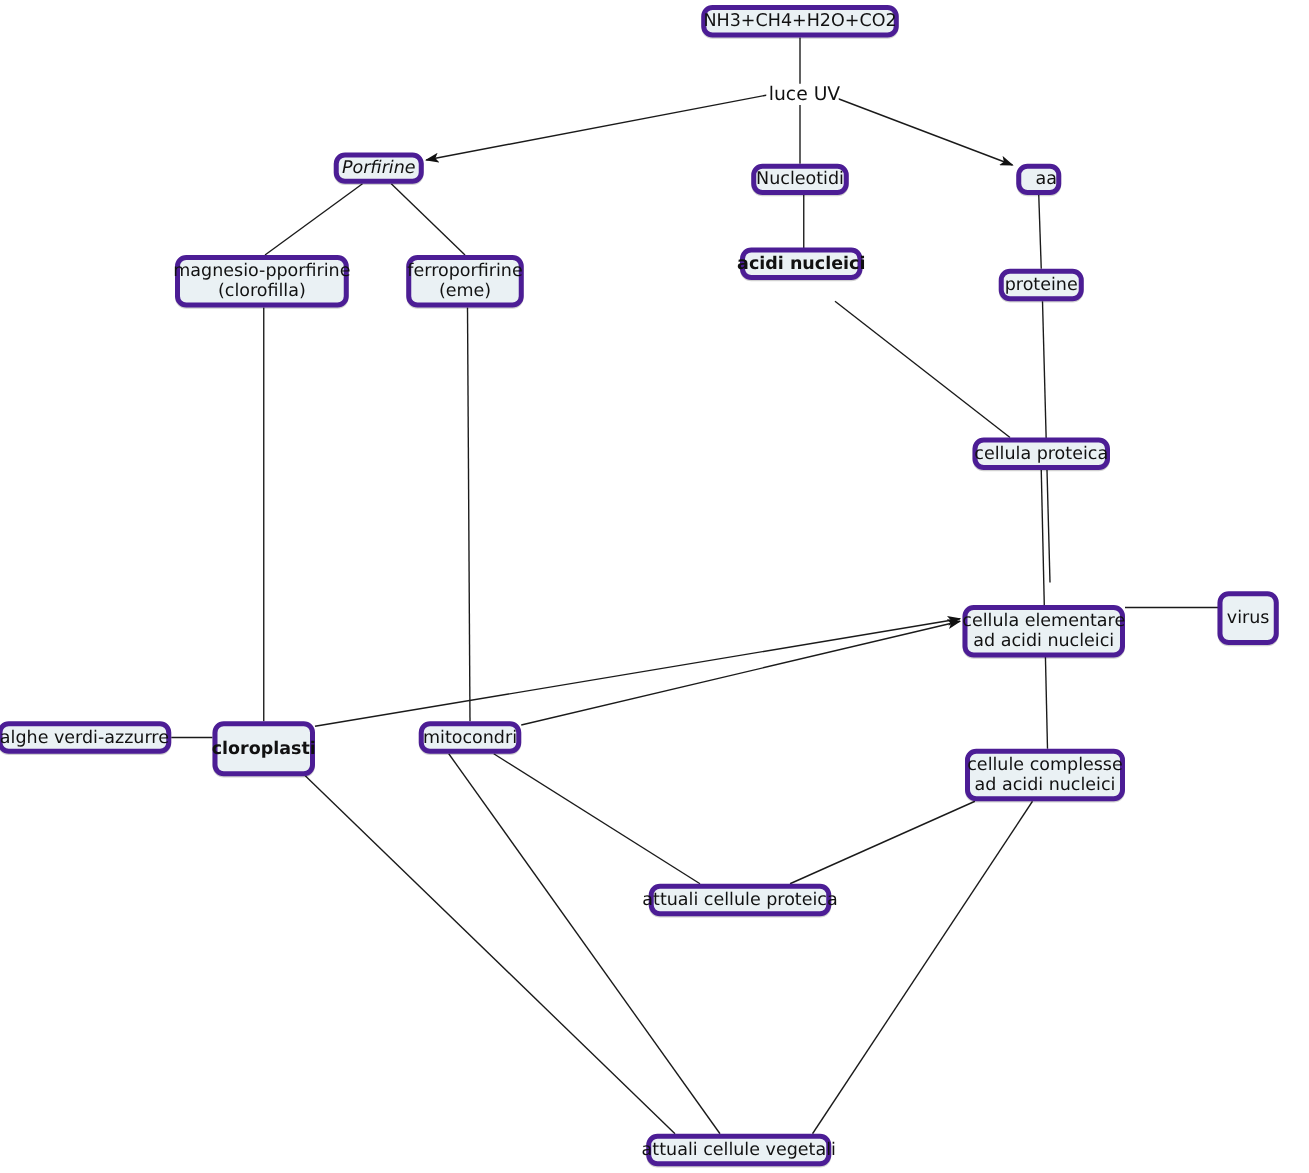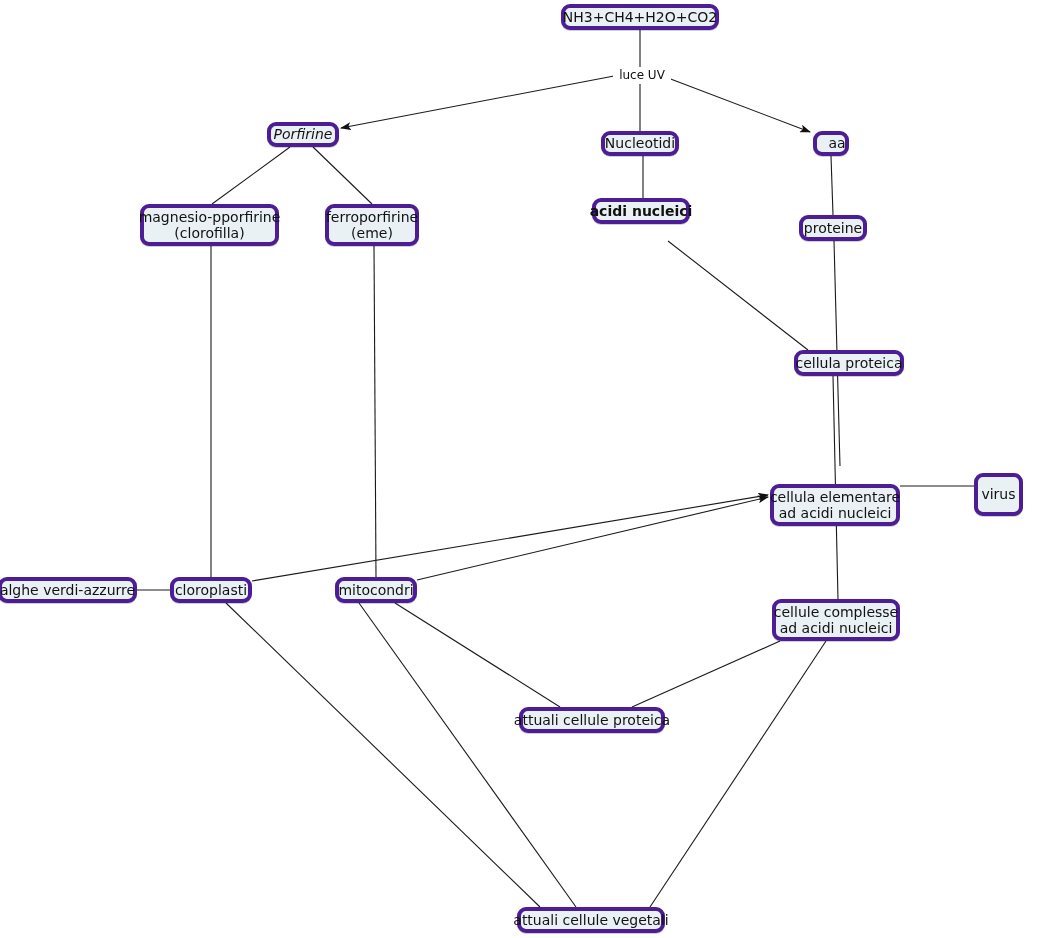--- a/index.html
+++ b/index.html
@@ -42,21 +42,21 @@
     box-shadow: 0 1px 0 rgba(0,0,0,0.18);
     z-index: 3;
   }
   .node.two-line {
     line-height: 16px;
   }
   .label-plain {
     position: absolute;
     background: #ffffff;
     color: #111111;
-    font-size: 12px;
+    font-size: 15px;
     line-height: 15px;
     text-align: center;
     padding: 0 2px;
     white-space: pre;
     z-index: 3;
   }
 </style>
 </head>
 <body>
 
@@ -97,25 +97,25 @@
       <div class="label-plain" style="left: 613px; top: 67px; width: 54px; height: 17px; line-height: 17px;">luce UV</div>
       <div class="node" style="left: 267px; top: 122px; width: 72px; height: 25px; font-style: italic;">Porfirine</div>
       <div class="node" style="left: 601px; top: 131px; width: 78px; height: 25px;">Nucleotidi</div>
       <div class="node" style="left: 813px; top: 131px; width: 36px; height: 25px; padding-left: 12px;">aa</div>
       <div class="node two-line" style="left: 140px; top: 204px; width: 139px; height: 42px;">magnesio-pporfirine
 (clorofilla)</div>
       <div class="node two-line" style="left: 325px; top: 204px; width: 94px; height: 42px;">ferroporfirine
 (eme)</div>
       <div class="node" style="left: 592px; top: 198px; width: 98px; height: 26px; font-weight: bold;">acidi nucleici</div>
       <div class="node" style="left: 799px; top: 215px; width: 68px; height: 26px;">proteine</div>
-      <div class="node" style="left: 778px; top: 350px; width: 110px; height: 26px; margin-left: 16px;">cellula proteica</div>
+      <div class="node" style="left: 778px; top: 350px; width: 110px; height: 26px;">cellula proteica</div>
       <div class="node two-line" style="left: 770px; top: 466px; width: 130px; height: 42px; margin-top: 18px;">cellula elementare
 ad acidi nucleici</div>
       <div class="node" style="left: 974px; top: 473px; width: 49px; height: 43px;">virus</div>
       <div class="node" style="left: -2px; top: 577px; width: 139px; height: 26px;">alghe verdi-azzurre</div>
-      <div class="node" style="left: 170px; top: 577px; width: 82px; height: 26px;">cloroplasti</div>
+      <div class="node" style="left: 170px; top: 577px; width: 82px; height: 44px; font-weight: bold;">cloroplasti</div>
       <div class="node" style="left: 335px; top: 577px; width: 82px; height: 26px;">mitocondri</div>
       <div class="node two-line" style="left: 772px; top: 599px; width: 128px; height: 42px;">cellule complesse
 ad acidi nucleici</div>
       <div class="node" style="left: 519px; top: 707px; width: 146px; height: 26px;">attuali cellule proteica</div>
       <div class="node" style="left: 517px; top: 907px; width: 148px; height: 26px;">attuali cellule vegetali</div>
     </div>
 </div>
 
 </body></html>

